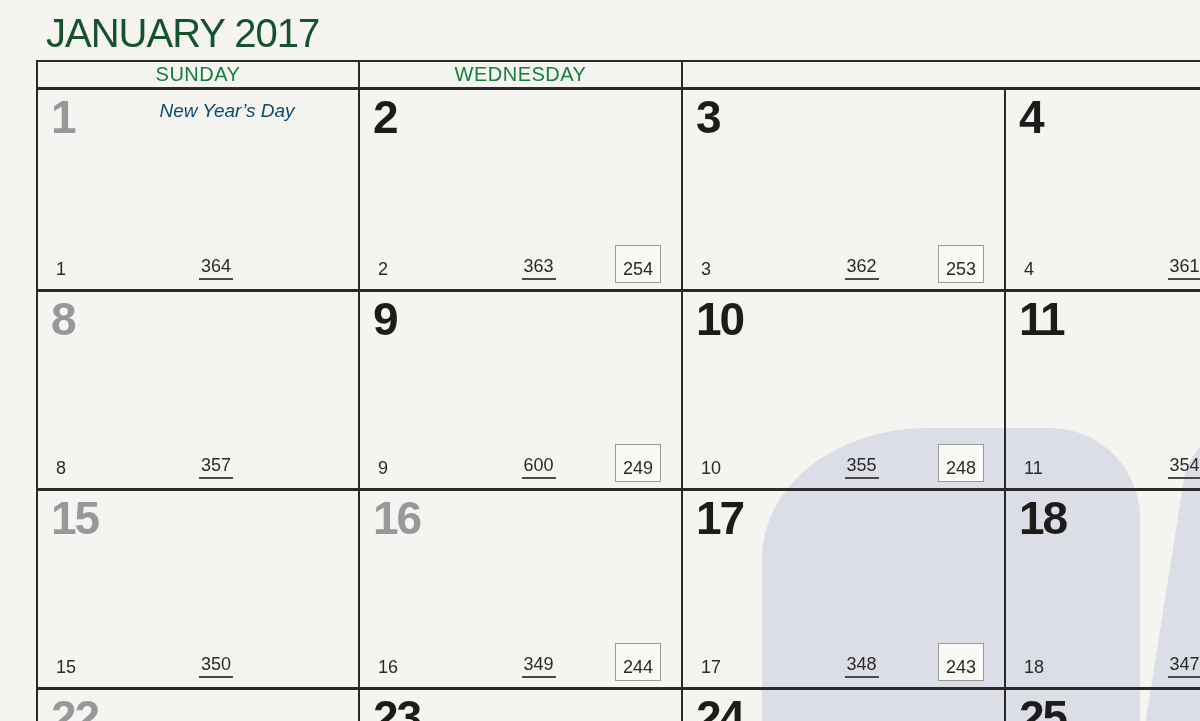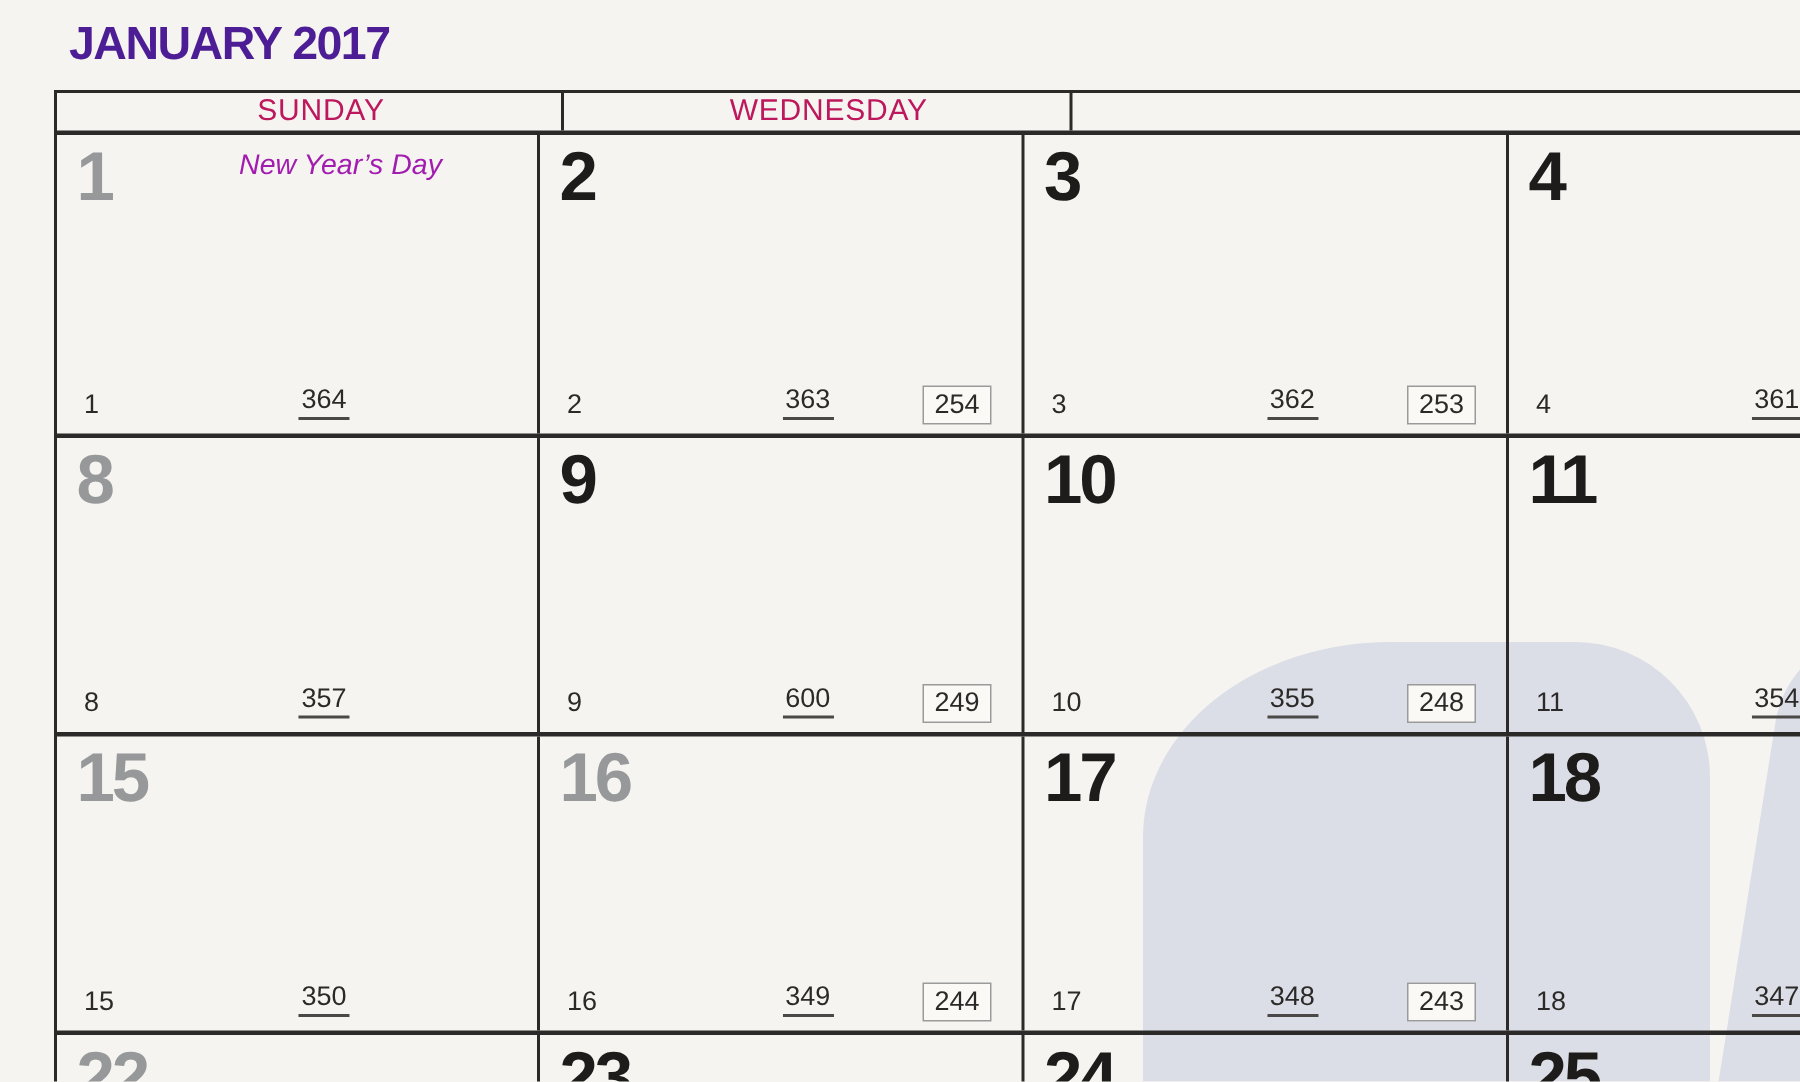--- a/index.html
+++ b/index.html
@@ -4,22 +4,22 @@
 <style>
   html,body{margin:0;padding:0;}
   body{
     width:1200px;height:721px;overflow:hidden;position:relative;
     background:#f5f4f1;
     font-family:"Liberation Sans","DejaVu Sans",sans-serif;
     color:#231f20;
   }
   .month-title{
     position:absolute;left:46px;top:11px;
-    font-size:31px;font-weight:bold;letter-spacing:-1px;
-    color:#4c1d95;
+    font-size:40px;font-weight:normal;letter-spacing:-1px;
+    color:#14532d;
   }
   
   .watermark{
     position:absolute;left:36px;top:60px;width:1164px;height:661px;
     overflow:hidden;pointer-events:none;
   }
   .wm-blob{
     position:absolute;left:726px;top:368px;width:378px;height:310px;
     border-radius:165px 90px 0 0 / 130px 90px 0 0;
   }
@@ -36,52 +36,52 @@
   }
   .row{display:flex;border-bottom:3px solid #2b2a28;}
   .row.hdr{height:25px;}
   .row.w1{height:199px;}
   .row.w2{height:196px;}
   .row.w3{height:196px;}
   .row.w4{height:200px;border-bottom:none;}
   .hcell{
     width:321px;border-right:2px solid #2b2a28;
     display:flex;align-items:center;justify-content:center;
-    font-size:20px;letter-spacing:0.5px;color:#be185d;margin-left:16px;
+    font-size:20px;letter-spacing:0.5px;color:#15803d;
   }
   .hcell.first{width:320px;}
   .cell{
     width:321px;border-right:2px solid #2b2a28;
     position:relative;
   }
   .cell.first{width:320px;}
   .bignum{
     position:absolute;left:13px;top:4px;
     font-size:46px;font-weight:bold;letter-spacing:-2px;line-height:1;
     color:#1d1c1a;
   }
   .bignum.gray{color:#97989a;}
   .holiday{
     position:absolute;left:62px;right:4px;top:8px;
     text-align:center;font-style:italic;font-size:19px;line-height:26px;
-    color:#a21caf;
+    color:#0c4a6e;
   }
   .foot{
     position:absolute;left:0;right:0;bottom:6px;height:27px;
     font-size:18px;color:#2b2a28;
   }
   .fday{position:absolute;left:18px;bottom:3px;}
   .fleft{
     position:absolute;left:50%;transform:translateX(-50%);bottom:3px;
     border-bottom:2px solid #4a4947;padding:0 2px 1px;margin-left:18px;
   }
   .fbox{
     position:absolute;right:20px;bottom:0;
     border:1.5px solid #9a9a9a;background:#faf9f6;
-    padding:0 7px 2px;line-height:22px;
+    padding:12px 7px 2px;line-height:22px;
   }
 </style>
 </head>
 <body>
 
 <div class="month-title">JANUARY 2017</div>
 
 <div class="watermark">
   <div class="wm-blob" style="background: rgb(219, 222, 230);"></div>
   <div class="wm-stripe" style="background: rgb(219, 222, 230);"></div>

